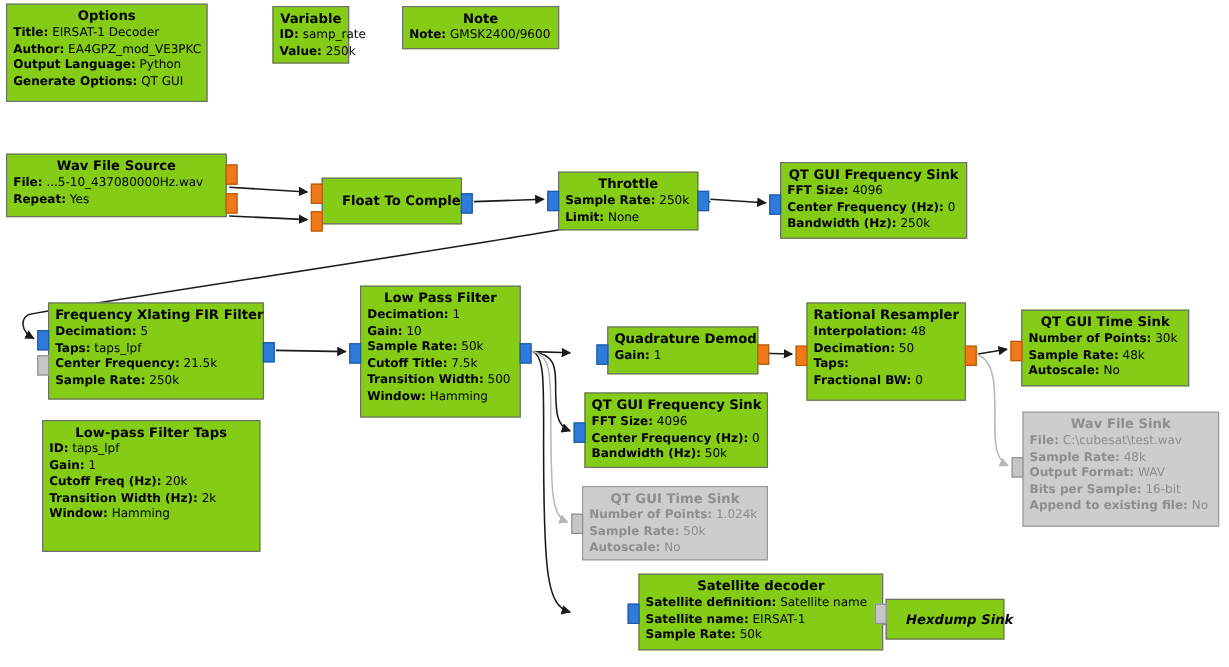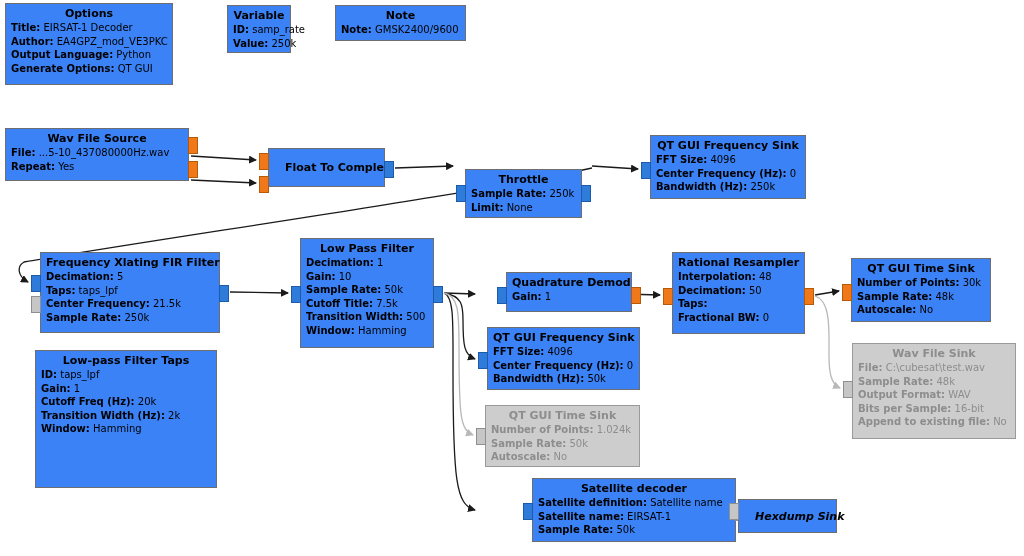--- a/index.html
+++ b/index.html
@@ -1,19 +1,19 @@
 <!DOCTYPE html>
 <html><head>
 <meta charset="utf-8">
 <style>
   html,body{margin:0;padding:0;background:#fff;}
   #canvas{position:relative;width:1024px;height:556px;background:#ffffff;overflow:hidden;
           font-family:"DejaVu Sans","Liberation Sans",sans-serif;}
   #wires{position:absolute;left:0;top:0;z-index:0;}
-  .block{position:absolute;z-index:1;background:#3b82f6;border:1px solid #6e6e6e;
+  .block{position:absolute;z-index:1;background:#84cc16;border:1px solid #6e6e6e;
          box-sizing:border-box;padding:2px 5px;color:#000;}
   .block .title{font-weight:bold;font-size:11px;line-height:15px;text-align:center;white-space:nowrap;}
   .param{font-size:10px;line-height:13.5px;white-space:nowrap;}
   .plabel{font-weight:bold;}
   .only-title{display:flex;align-items:center;justify-content:flex-start;padding:16px;}
   .disabled{background:#cdcdcd;border-color:#9a9a9a;color:#8d8d8d;}
   .port{position:absolute;width:8px;height:15px;border:1px solid;}
   .port.in{left:-10px;}
   .port.out{right:-10px;}
   .port.complex{background:#2f7bd9;border-color:#1d5ba8;}
@@ -81,21 +81,21 @@
     <span class="port out float" style="top:32px"></span>
   </div>
 
   <div class="block only-title" style="left:268px;top:148px;width:117px;height:39px;">
     <div class="title">Float To Complex</div>
     <span class="port in float" style="top:4px"></span>
     <span class="port in float" style="top:27px"></span>
     <span class="port out complex" style="top:12px"></span>
   </div>
 
-  <div class="block" style="left:465px;top:143px;width:117px;height:49px;margin-top:26px;">
+  <div class="block" style="left:465px;top:143px;width:117px;height:49px;">
     <div class="title">Throttle</div>
     <div class="param"><span class="plabel">Sample Rate:</span> <span>250k</span></div>
     <div class="param"><span class="plabel">Limit:</span> <span>None</span></div>
     <span class="port in complex" style="top:15px"></span>
     <span class="port out complex" style="top:15px"></span>
   </div>
 
   <div class="block" style="left:650px;top:135px;width:156px;height:64px;">
     <div class="title">QT GUI Frequency Sink</div>
     <div class="param"><span class="plabel">FFT Size:</span> <span>4096</span></div>
@@ -108,21 +108,21 @@
     <div class="title">Frequency Xlating FIR Filter</div>
     <div class="param"><span class="plabel">Decimation:</span> <span>5</span></div>
     <div class="param"><span class="plabel">Taps:</span> <span>taps_lpf</span></div>
     <div class="param"><span class="plabel">Center Frequency:</span> <span>21.5k</span></div>
     <div class="param"><span class="plabel">Sample Rate:</span> <span>250k</span></div>
     <span class="port in complex" style="top:22px"></span>
     <span class="port in msg" style="top:43px"></span>
     <span class="port out complex" style="top:32px"></span>
   </div>
 
-  <div class="block" style="left:35px;top:350px;width:182px;height:138px;">
+  <div class="block" style="left:35px;top:350px;width:182px;height:110px;">
     <div class="title">Low-pass Filter Taps</div>
     <div class="param"><span class="plabel">ID:</span> <span>taps_lpf</span></div>
     <div class="param"><span class="plabel">Gain:</span> <span>1</span></div>
     <div class="param"><span class="plabel">Cutoff Freq (Hz):</span> <span>20k</span></div>
     <div class="param"><span class="plabel">Transition Width (Hz):</span> <span>2k</span></div>
     <div class="param"><span class="plabel">Window:</span> <span>Hamming</span></div>
   </div>
 
   <div class="block" style="left:300px;top:238px;width:134px;height:110px;">
     <div class="title">Low Pass Filter</div>

